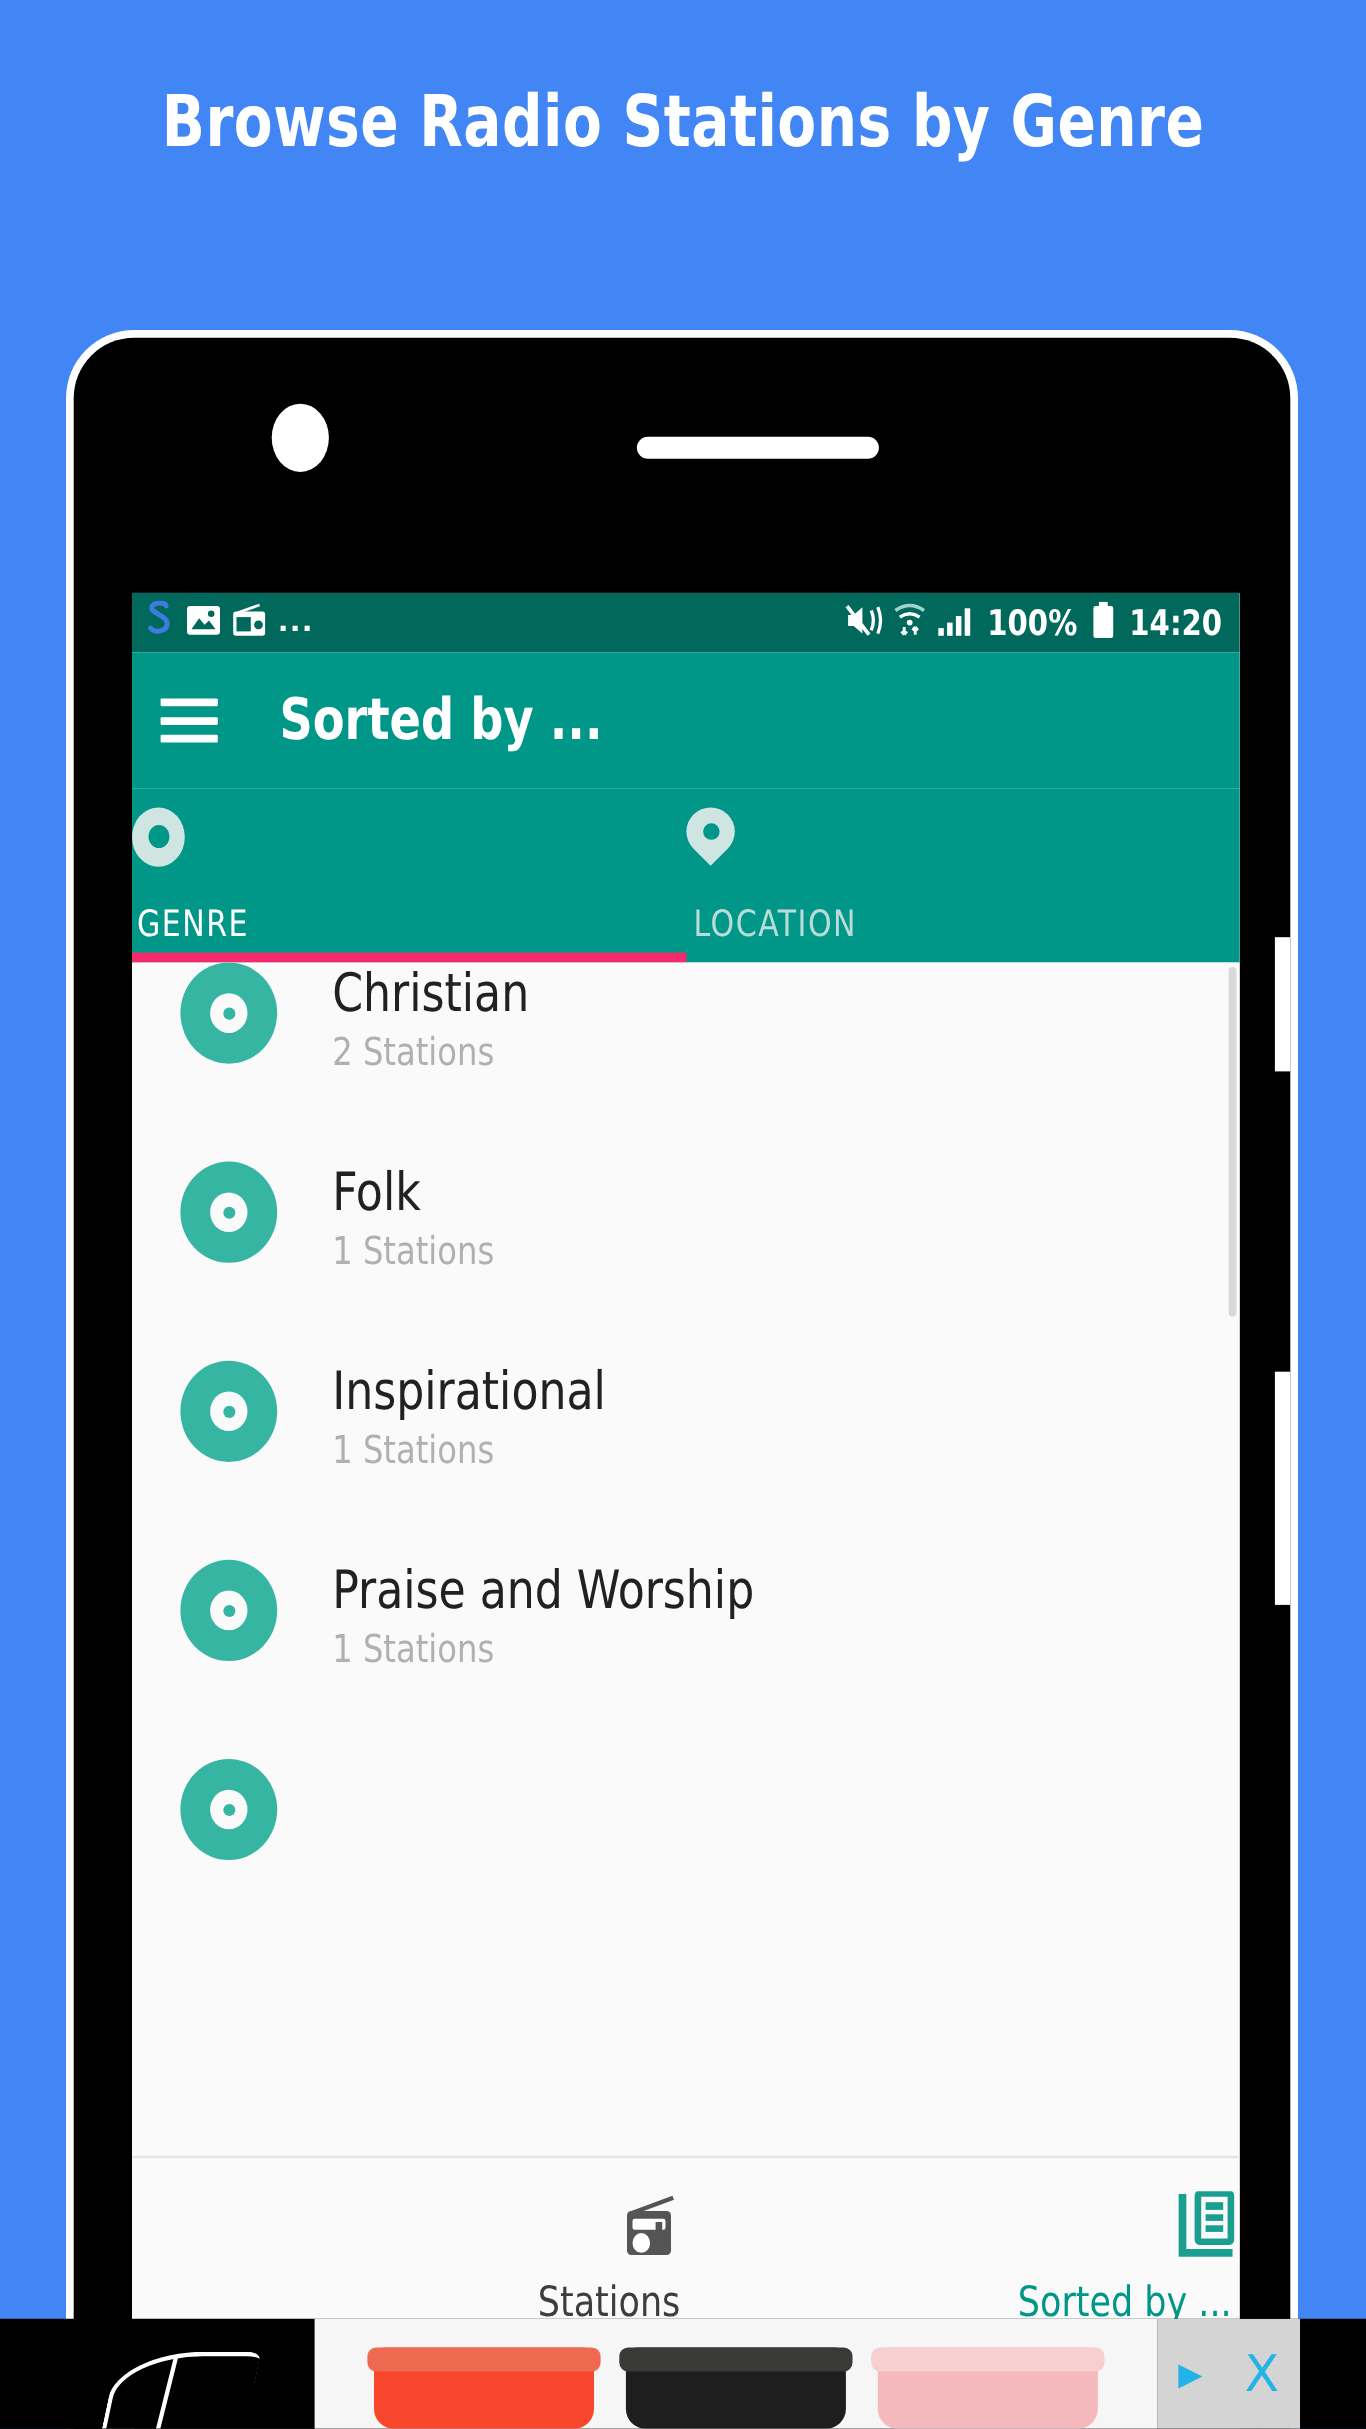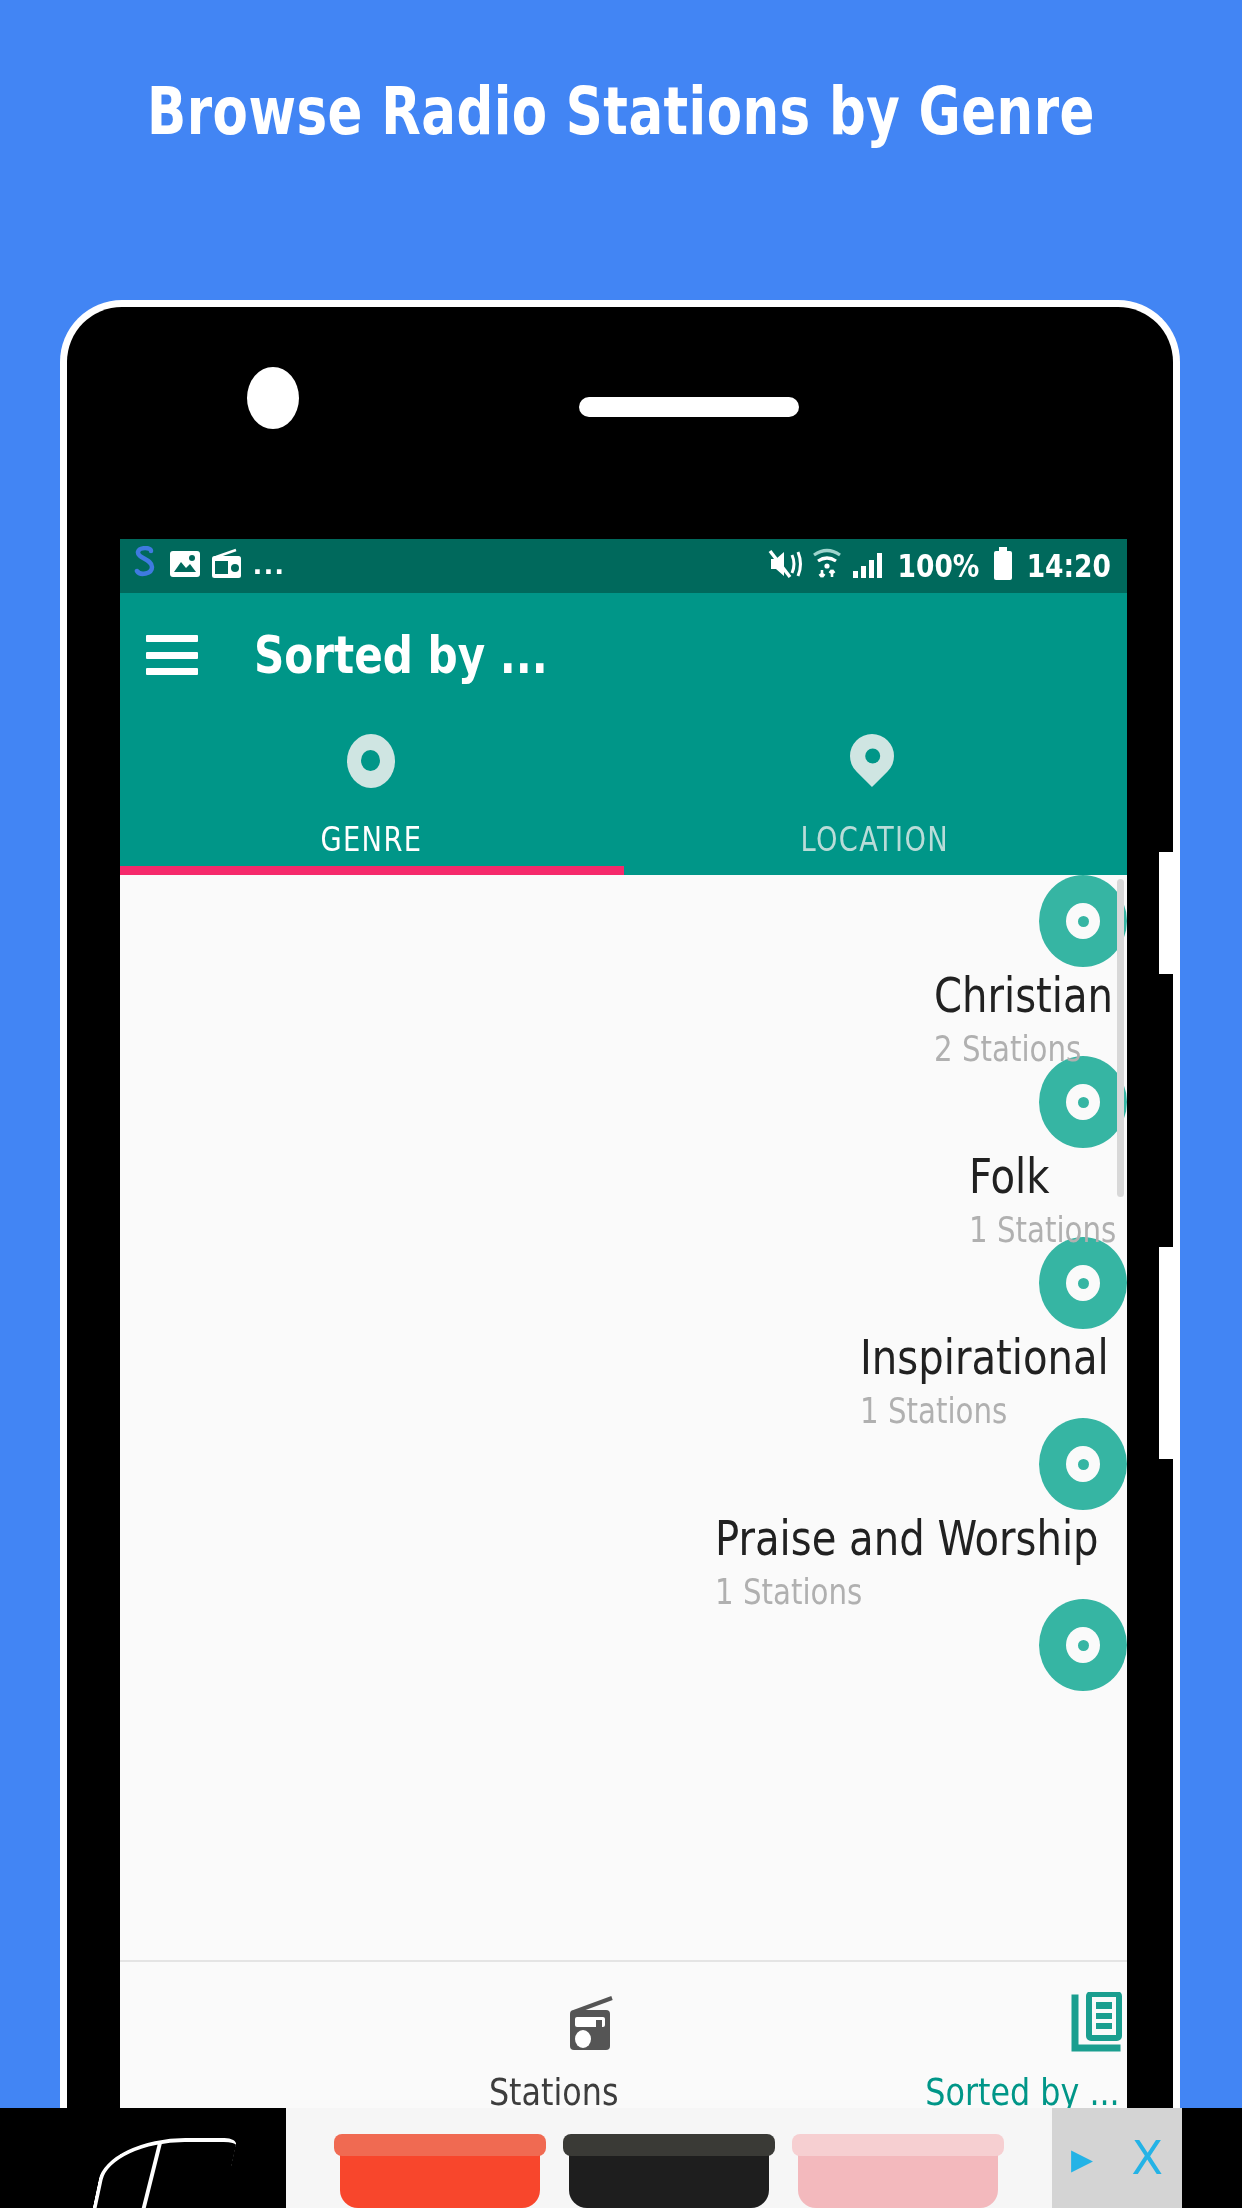--- a/index.html
+++ b/index.html
@@ -91,21 +91,21 @@
               justify-content:space-between; cursor:pointer; }
   #menu-icon span{ display:block; height:7px; background:#ffffff; border-radius:1px;}
   #toolbar-title{
     margin-left:56px; color:#ffffff; font-size:52px; font-weight:bold;
     font-family:"DejaVu Sans Condensed","Liberation Sans",sans-serif;
     transform:scaleX(0.9); transform-origin:left center;
   }
 
   
   #tab-bar{ height:158px; background:#009688; display:flex; position:relative;}
-  .tab{ flex:1; display:flex; flex-direction:column; align-items:center;
+  .tab{ flex:1; display:flex; flex-direction:column; align-items:flex-start;
         justify-content:center; gap:36px; cursor:pointer; }
   .tab-label{ font-size:33px; letter-spacing:1.5px;
               font-family:"DejaVu Sans Condensed","Liberation Sans",sans-serif;
               transform:scaleX(0.92);}
   .tab.active .tab-label{ color:#ffffff; }
   .tab.inactive .tab-label{ color:#b9dcd8; }
   .tab-icon{ width:50px; height:50px; position:relative; }
   
   .disc-ico{ width:48px; height:54px; border-radius:50%;
              background:#cfe5e2; display:flex;align-items:center;justify-content:center;}
@@ -118,23 +118,22 @@
   .pin-ico::after{ content:""; width:15px;height:15px;border-radius:50%;
              background:#009688; display:block;}
   #tab-indicator{
     position:absolute; bottom:0; left:0; width:50%; height:9px;
     background:#f5296b;
   }
 
   
   #genre-list{ background:#fafafa; height:1085px; position:relative; overflow:hidden;}
   .list-item{
-    display:flex; align-items:flex-end; height:181px; padding-left:44px;
+    display:flex; align-items:flex-start; height:181px; padding-left:44px;
     cursor:pointer;
-    flex-direction:column;
   }
   .item-icon{
     width:88px; height:92px; border-radius:50%;
     background:#36b5a3;
     display:flex; align-items:center; justify-content:center;
     flex:0 0 auto;
   }
   .item-icon .hole{ width:34px; height:36px; border-radius:50%; background:#fafafa;
                     display:flex;align-items:center;justify-content:center;}
   .item-icon .hole::after{ content:""; width:11px;height:11px;border-radius:50%;

